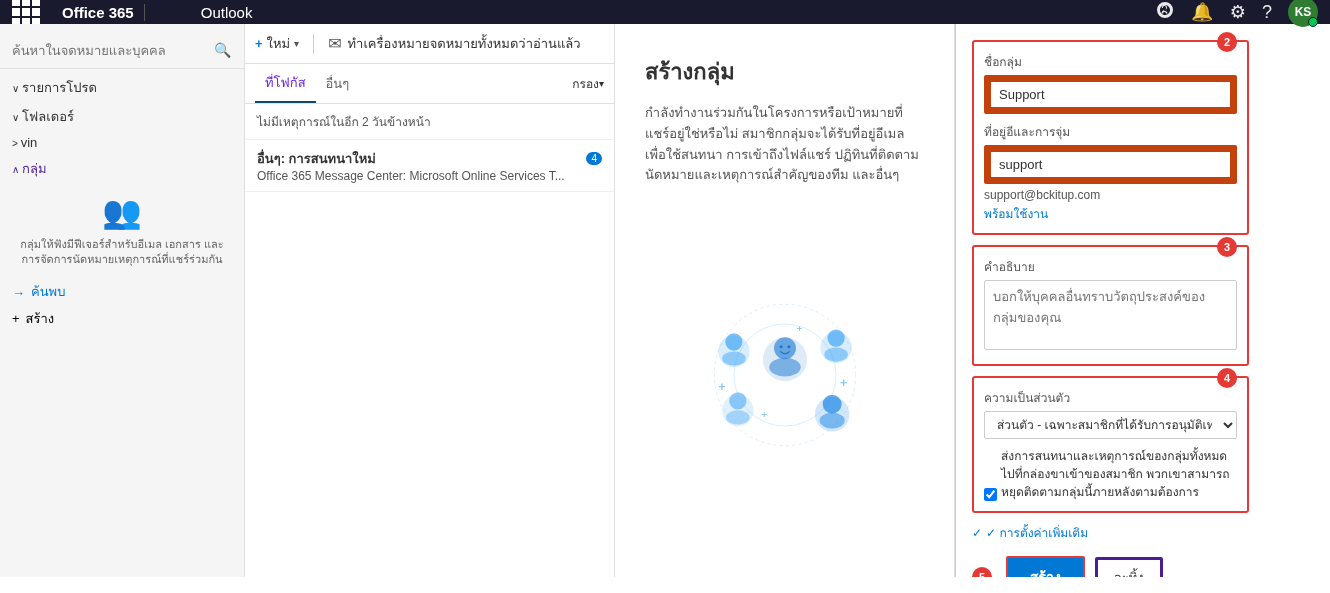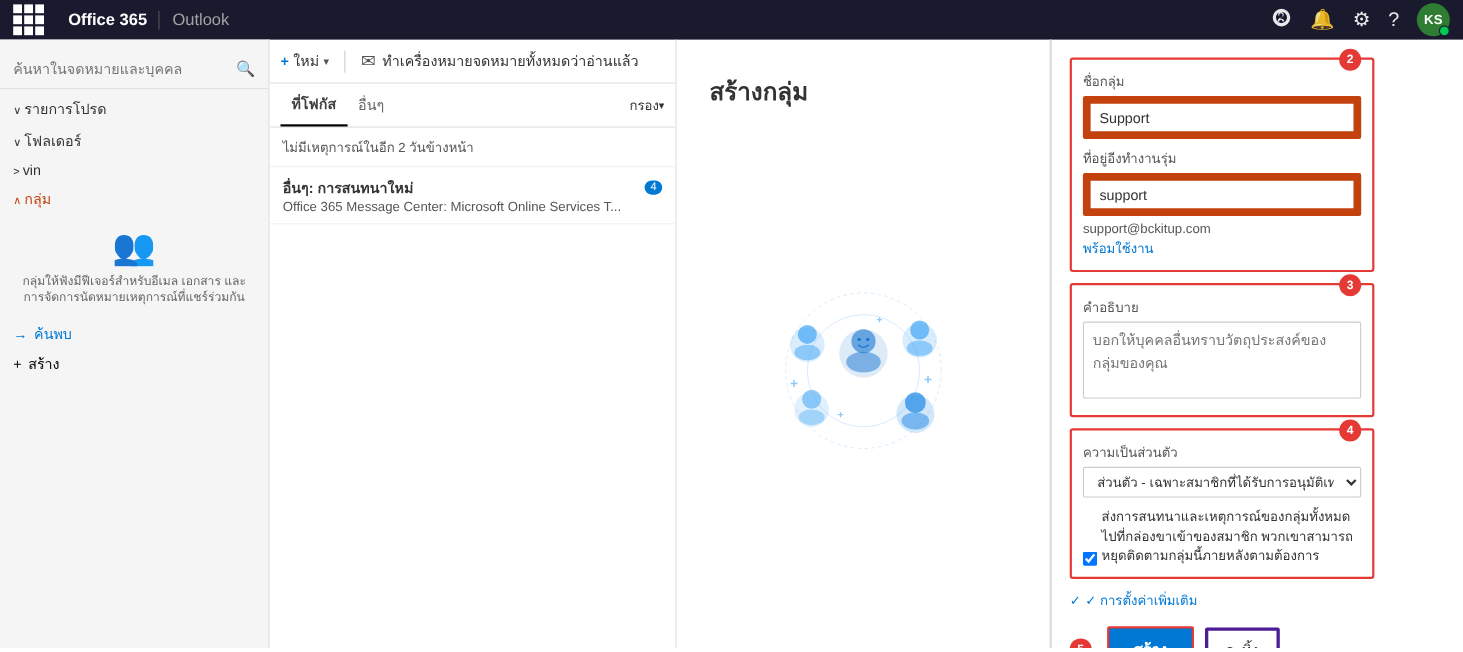--- a/index.html
+++ b/index.html
@@ -1,20 +1,20 @@
 <!DOCTYPE html>
 <html><head>
   <meta charset="utf-8">
   <style>
     * { box-sizing: border-box; margin: 0; padding: 0; font-family: 'Segoe UI', Tahoma, sans-serif; }
     body { width: 1330px; height: 593px; overflow: hidden; background: #fff; }
 
     
     .top-nav {
-      height: 36px;
+      height: 24px;
       background: #1a1a2e;
       display: flex;
       align-items: center;
       padding: 0 12px;
       gap: 12px;
     }
     .top-nav .waffle-icon {
       width: 28px; height: 28px;
       display: grid; grid-template-columns: repeat(3,8px); grid-template-rows: repeat(3,8px); gap: 2px;
       cursor: pointer;
@@ -24,22 +24,23 @@
       display: block;
     }
     .top-nav .app-title {
       color: #fff;
       font-size: 15px;
       font-weight: 600;
       padding: 0 10px;
       border-right: 1px solid #555;
     }
     .top-nav .outlook-label {
-      color: #a3a3a3;
+      color: #ffffff;
       font-size: 15px;
+      margin-left: 44px;
     }
     .top-nav .spacer { flex: 1; }
     .top-nav .nav-icons {
       display: flex; align-items: center; gap: 16px;
     }
     .top-nav .nav-icons .icon-btn {
       color: #fff;
       font-size: 18px;
       cursor: pointer;
       opacity: 0.9;
@@ -112,21 +113,21 @@
       font-size: 10px;
     }
     .sidebar-section.collapsed::before {
       content: '> ';
       font-size: 10px;
     }
 
     .sidebar-group-section {
       padding: 4px 12px;
       font-size: 13px;
-      color: #c2410c;
+      color: #4c1d95;
       cursor: pointer;
     }
     .sidebar-group-section::before {
       content: '∧ ';
       font-size: 10px;
     }
 
     .sidebar-group-illustration {
       display: flex;
       flex-direction: column;
@@ -190,23 +191,23 @@
       border-bottom: 1px solid #e0e0e0;
       padding: 0 10px;
     }
     .email-tab {
       padding: 8px 10px;
       font-size: 13px;
       cursor: pointer;
       color: #666;
     }
     .email-tab.active {
-      color: #404040;
-      border-bottom: 2px solid #000000;
-      font-weight: 700;
+      color: #6d28d9;
+      border-bottom: 2px solid #0c4a6e;
+      font-weight: 400;
     }
     .email-tab-sort {
       margin-left: auto;
       font-size: 12px;
       color: #333;
       cursor: pointer;
     }
 
     .email-list { flex: 1; overflow-y: auto; }
     .email-item {
@@ -480,20 +481,21 @@
           <div class="sender">อื่นๆ: การสนทนาใหม่</div>
           <span class="badge">4</span>
         </div>
         <div class="subject">Office 365 Message Center: Microsoft Online Services T...</div>
       </div>
     </div>
   </div>
 
   <div class="create-group-panel">
     <h2>สร้างกลุ่ม</h2>
+    <p>กำลังทำงานร่วมกันในโครงการหรือเป้าหมายที่แชร์อยู่ใช่หรือไม่ สมาชิกกลุ่มจะได้รับที่อยู่อีเมลเพื่อใช้สนทนา การเข้าถึงไฟล์แชร์ ปฏิทินที่ติดตามนัดหมายและเหตุการณ์สำคัญของทีม และอื่นๆ</p>
     <div class="group-illustration">
 
       <svg viewBox="0 0 280 220" xmlns="http://www.w3.org/2000/svg">
 
         <circle cx="140" cy="110" r="90" fill="none" stroke="#d0e8ff" stroke-width="1" stroke-dasharray="4 4"></circle>
         <circle cx="140" cy="110" r="65" fill="none" stroke="#d0e8ff" stroke-width="1"></circle>
 
         <circle cx="140" cy="90" r="28" fill="#1976D2" opacity="0.15"></circle>
         <circle cx="140" cy="76" r="14" fill="#1976D2" opacity="0.6"></circle>
         <ellipse cx="140" cy="100" rx="20" ry="12" fill="#1976D2" opacity="0.5"></ellipse>
@@ -525,21 +527,21 @@
       </svg>
     </div>
   </div>
 
   <div class="form-panel">
 
     <div class="form-section">
       <div class="step-badge">2</div>
       <div class="form-section-label">ชื่อกลุ่ม</div>
       <input class="form-input" type="text" value="Support" style="">
-      <div class="form-section-label" style="margin-top:8px;">ที่อยู่อีงทำงานรุ่ม</div>
+      <div class="form-section-label" style="margin-top:8px;">ที่อยู่อีและการจุ่ม</div>
       <input class="form-input" type="text" value="support" style="">
       <div class="email-preview">support@bckitup.com</div>
       <div class="ready-text">พร้อมใช้งาน</div>
     </div>
 
     <div class="form-section">
       <div class="step-badge">3</div>
       <div class="form-section-label">คำอธิบาย</div>
       <textarea class="form-textarea" placeholder="บอกให้บุคคลอื่นทราบวัตถุประสงค์ของกลุ่มของคุณ" style=""></textarea>
     </div>

